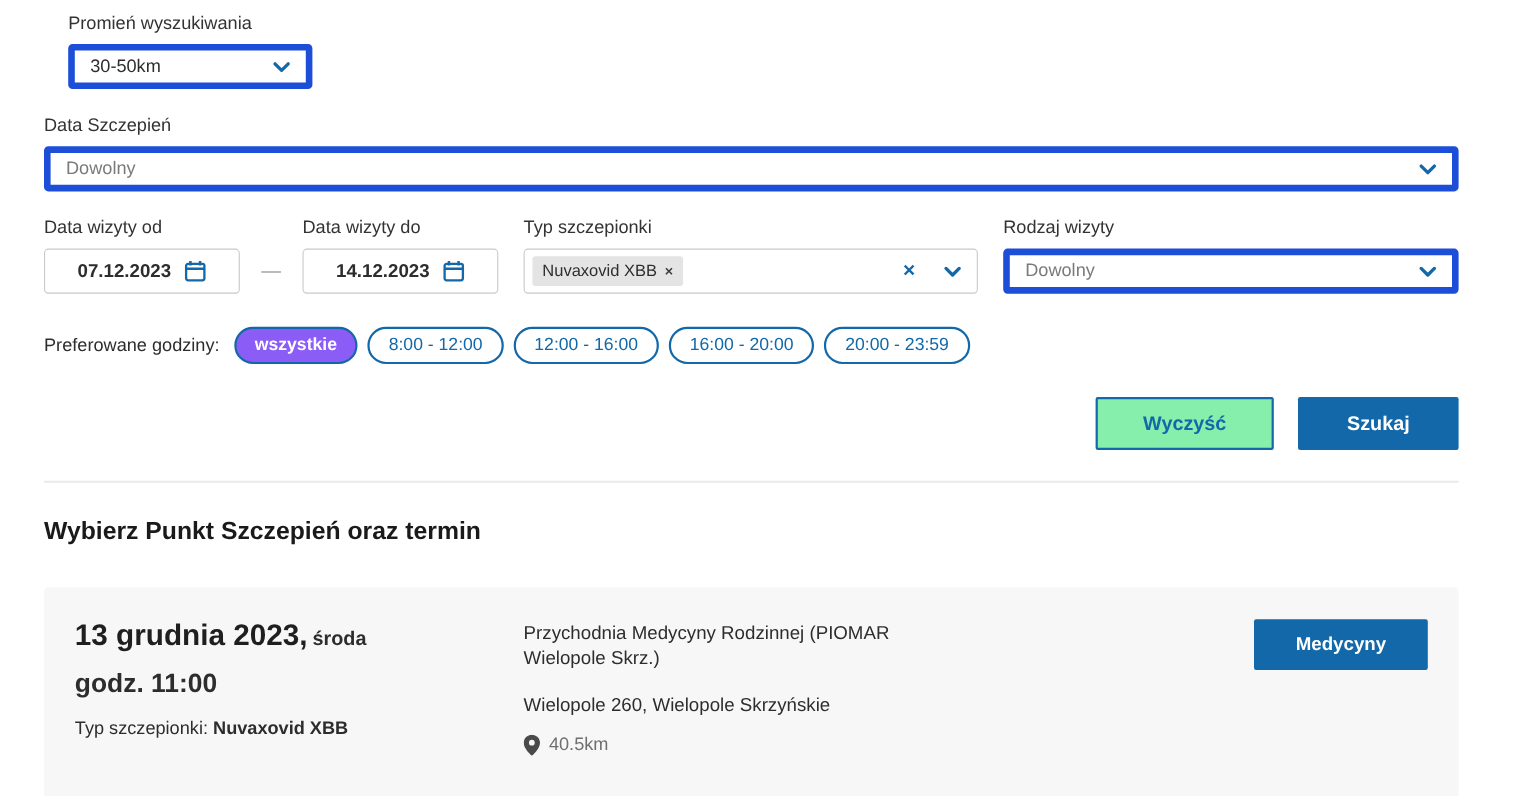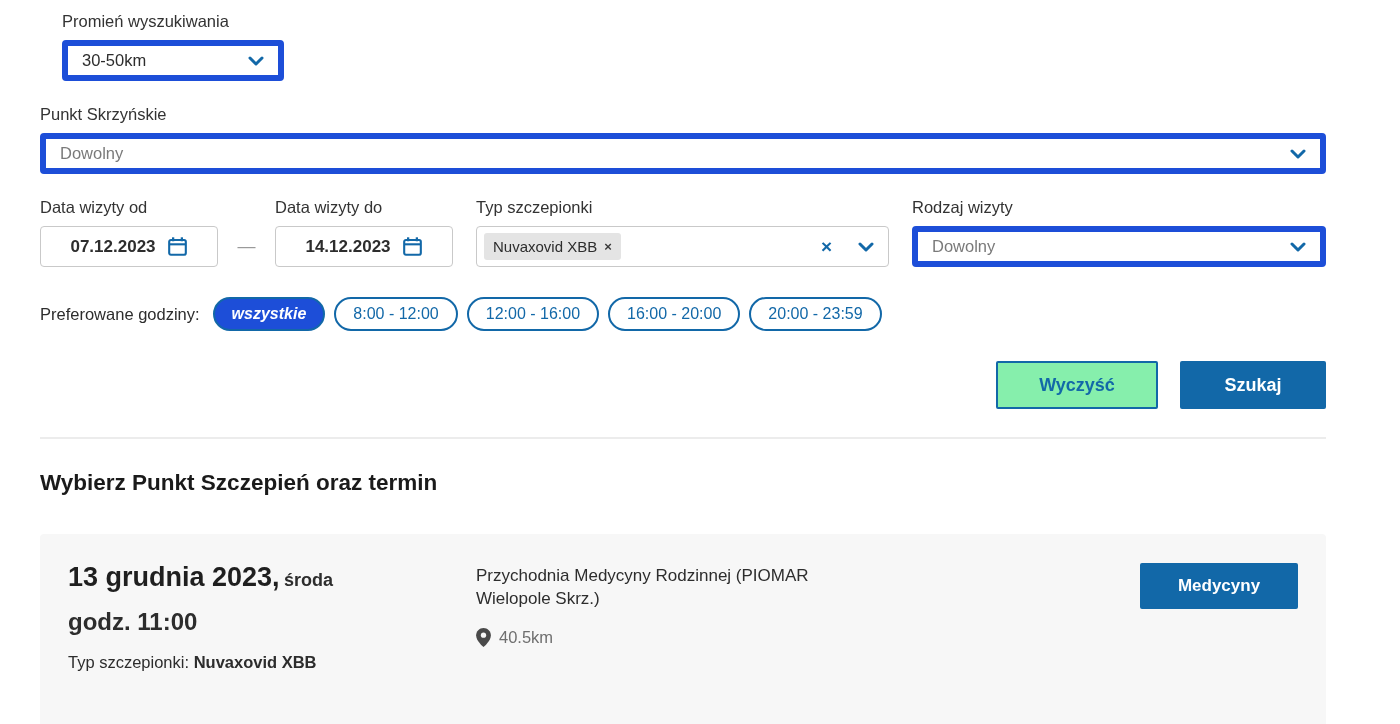--- a/index.html
+++ b/index.html
@@ -44,21 +44,21 @@
     gap:7px; padding:0 9px; font-size:15px; color:#2d2d2d; }
   .tag-x { font-size:13px; font-weight:bold; color:#3a3a3a; cursor:pointer; }
   .multi-spacer { flex:1; }
   .clear-x { color:#1268a8; font-size:19px; font-weight:bold; margin-right:26px; cursor:pointer; line-height:1; }
 
   .row4 { display:flex; align-items:center; margin-top:30px; gap:9px; }
   .row4 .hours-label { font-size:16.5px; color:#2d2d2d; margin-right:4px; }
   .pill { height:34px; border:2px solid #1268a8; border-radius:17px; background:#fff;
     color:#1268a8; font-family:inherit; font-size:16px; padding:0 17px; cursor:pointer;
     display:flex; align-items:center; }
-  .pill.selected { background:#1d4ed8; color:#fff; font-weight:bold;font-style:italic; }
+  .pill.selected { background:#8b5cf6; color:#fff; font-weight:bold; }
 
   .actions { display:flex; justify-content:flex-end; gap:22px; margin-top:30px; }
   .btn-outline { width:162px; height:48px; background:#86efac; border:2px solid #1268a8;
     color:#1268a8; font-family:inherit; font-size:18px; font-weight:bold; cursor:pointer; border-radius:2px; }
   .btn-fill { width:146px; height:48px; background:#1268a8; border:none; color:#fff;
     font-family:inherit; font-size:18px; font-weight:bold; cursor:pointer; border-radius:2px; }
 
   .divider { height:2px; background:#ececec; margin-top:28px; }
 
   .results-heading { font-size:22.5px; font-weight:bold; color:#1a1a1a; margin-top:31px; }
@@ -91,21 +91,21 @@
       <div class="select-box">
         <span class="val">30-50km</span>
         <svg class="chev" viewBox="0 0 16 10">
           <polyline points="2,2 8,8 14,2" fill="none" stroke="#1268a8" stroke-width="3" stroke-linecap="round" stroke-linejoin="round"></polyline>
         </svg>
       </div>
     </div>
   </div>
 
   <div class="section">
-    <span class="label">Punkt Skrzyńskie</span>
+    <span class="label">Data Szczepień</span>
     <div class="select-box">
       <span class="val placeholder">Dowolny</span>
       <svg class="chev" viewBox="0 0 16 10">
         <polyline points="2,2 8,8 14,2" fill="none" stroke="#1268a8" stroke-width="3" stroke-linecap="round" stroke-linejoin="round"></polyline>
       </svg>
     </div>
   </div>
 
   <div class="row3">
     <div class="field-datefrom">
@@ -183,20 +183,21 @@
         <span class="card-weekday">środa</span>
       </div>
       <div class="card-time">godz. 11:00</div>
       <div class="card-vaccine">
         <span>Typ szczepionki:</span>
         <b>Nuvaxovid XBB</b>
       </div>
     </div>
     <div class="card-mid">
       <div class="card-facility">Przychodnia Medycyny Rodzinnej (PIOMAR Wielopole Skrz.)</div>
+      <div class="card-address">Wielopole 260, Wielopole Skrzyńskie</div>
       <div class="card-distance">
         <svg width="15" height="19" viewBox="0 0 14 18">
           <path d="M7 0C3.1 0 0 3.1 0 7c0 5.2 7 11 7 11s7-5.8 7-11C14 3.1 10.9 0 7 0z" fill="#4a4a4a"></path>
           <circle cx="7" cy="6.8" r="2.5" fill="#f7f7f7"></circle>
         </svg>
         <span>40.5km</span>
       </div>
     </div>
     <div class="card-right">
       <button class="btn-select">Medycyny</button>

